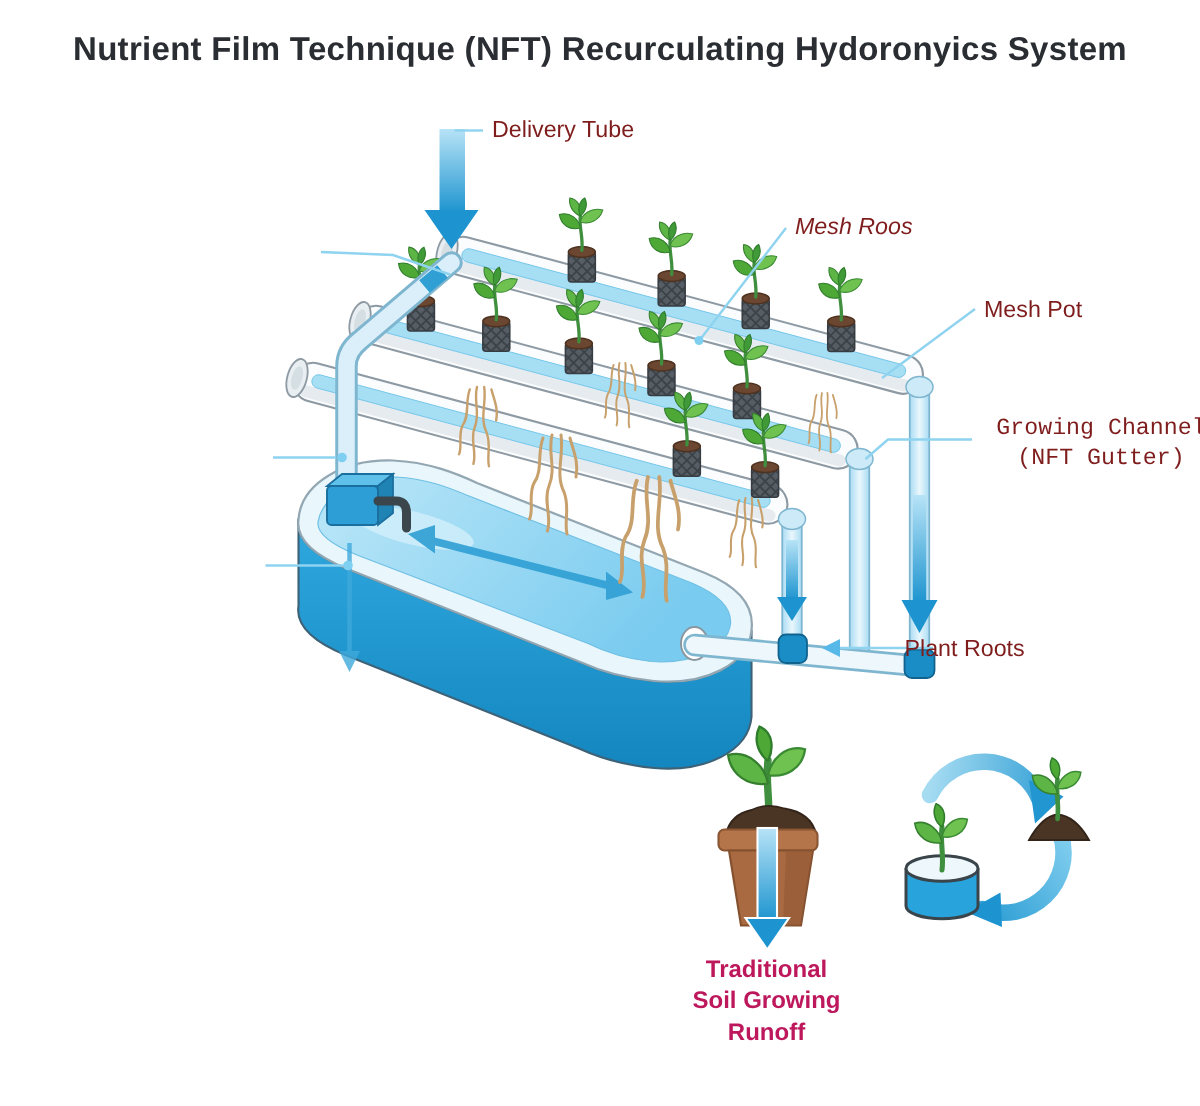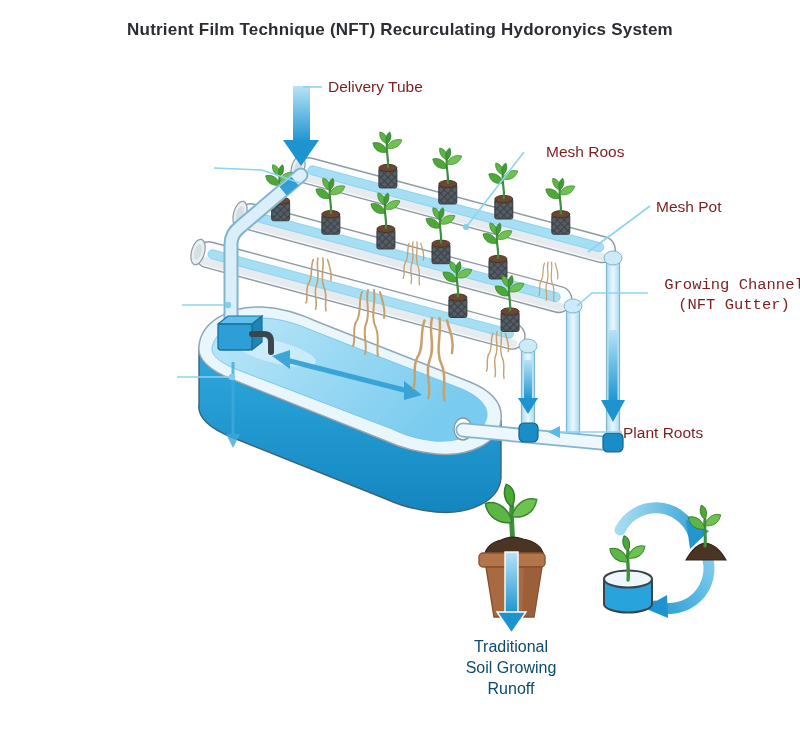--- a/index.html
+++ b/index.html
@@ -1,25 +1,25 @@
 <!DOCTYPE html>
 <html><head>
 <meta charset="utf-8">
 <style>
   html,body{margin:0;padding:0;background:#ffffff;}
   .stage{position:relative;width:800px;height:737px;background:#ffffff;overflow:hidden;
          font-family:"Liberation Sans", sans-serif;}
   svg.scene{position:absolute;left:0;top:0;}
   .title{position:absolute;left:0;top:20px;width:800px;text-align:center;
-         font-size:17px;font-weight:700;color:#2a2e33;letter-spacing:.2px;}
+         font-size:22px;font-weight:700;color:#2a2e33;letter-spacing:.2px;}
   .lbl{position:absolute;font-size:15.5px;font-weight:500;color:#7f1d1d;
        white-space:pre-line;line-height:1.28;}
   .lbl.center{text-align:center;}
   .lbl.right{text-align:right;}
-  .cap{position:absolute;font-size:16px;font-weight:400;color:#0c4a6e;
+  .cap{position:absolute;font-size:16px;font-weight:700;color:#be185d;
        white-space:pre-line;line-height:1.3;text-align:center;}
 </style>
 </head>
 <body>
 
 <div class="stage">
 
 <svg class="scene" width="800" height="737" viewBox="0 0 800 737">
   <defs>
     <linearGradient id="pipeGrad" x1="0" y1="0" x2="1" y2="0">
@@ -229,23 +229,23 @@
     <g>
       <path d="M686,560 Q695,544 705,543 Q717,544 726,560 Z" fill="#4a3423" stroke="#33241a" stroke-width="1.2"></path>
       <use href="#sprout" transform="translate(705,546) scale(1.2)"></use>
     </g>
   </g>
 </svg>
 
 <div class="title">Nutrient Film Technique (NFT) Recurculating Hydoronyics System</div>
 
 <div class="lbl" style="left:328px;top:77px;">Delivery Tube</div>
-<div class="lbl" style="left:546px;top:142px;">Mesh Roos</div>
+<div class="lbl" style="left:530px;top:142px;font-style:italic;">Mesh Roos</div>
 <div class="lbl" style="left:656px;top:197px;">Mesh Pot</div>
 <div class="lbl center" style="left:654px;top:276px;width:160px;font-family:Liberation Mono, monospace;">Growing Channel
 (NFT Gutter)</div>
-<div class="lbl" style="left:623px;top:423px;">Plant Roots</div>
+<div class="lbl" style="left:603px;top:423px;">Plant Roots</div>
 
 <div class="cap" style="left:440px;top:637px;width:142px;">Traditional
 Soil Growing
 Runoff</div>
 
 </div>
 
 </body></html>

